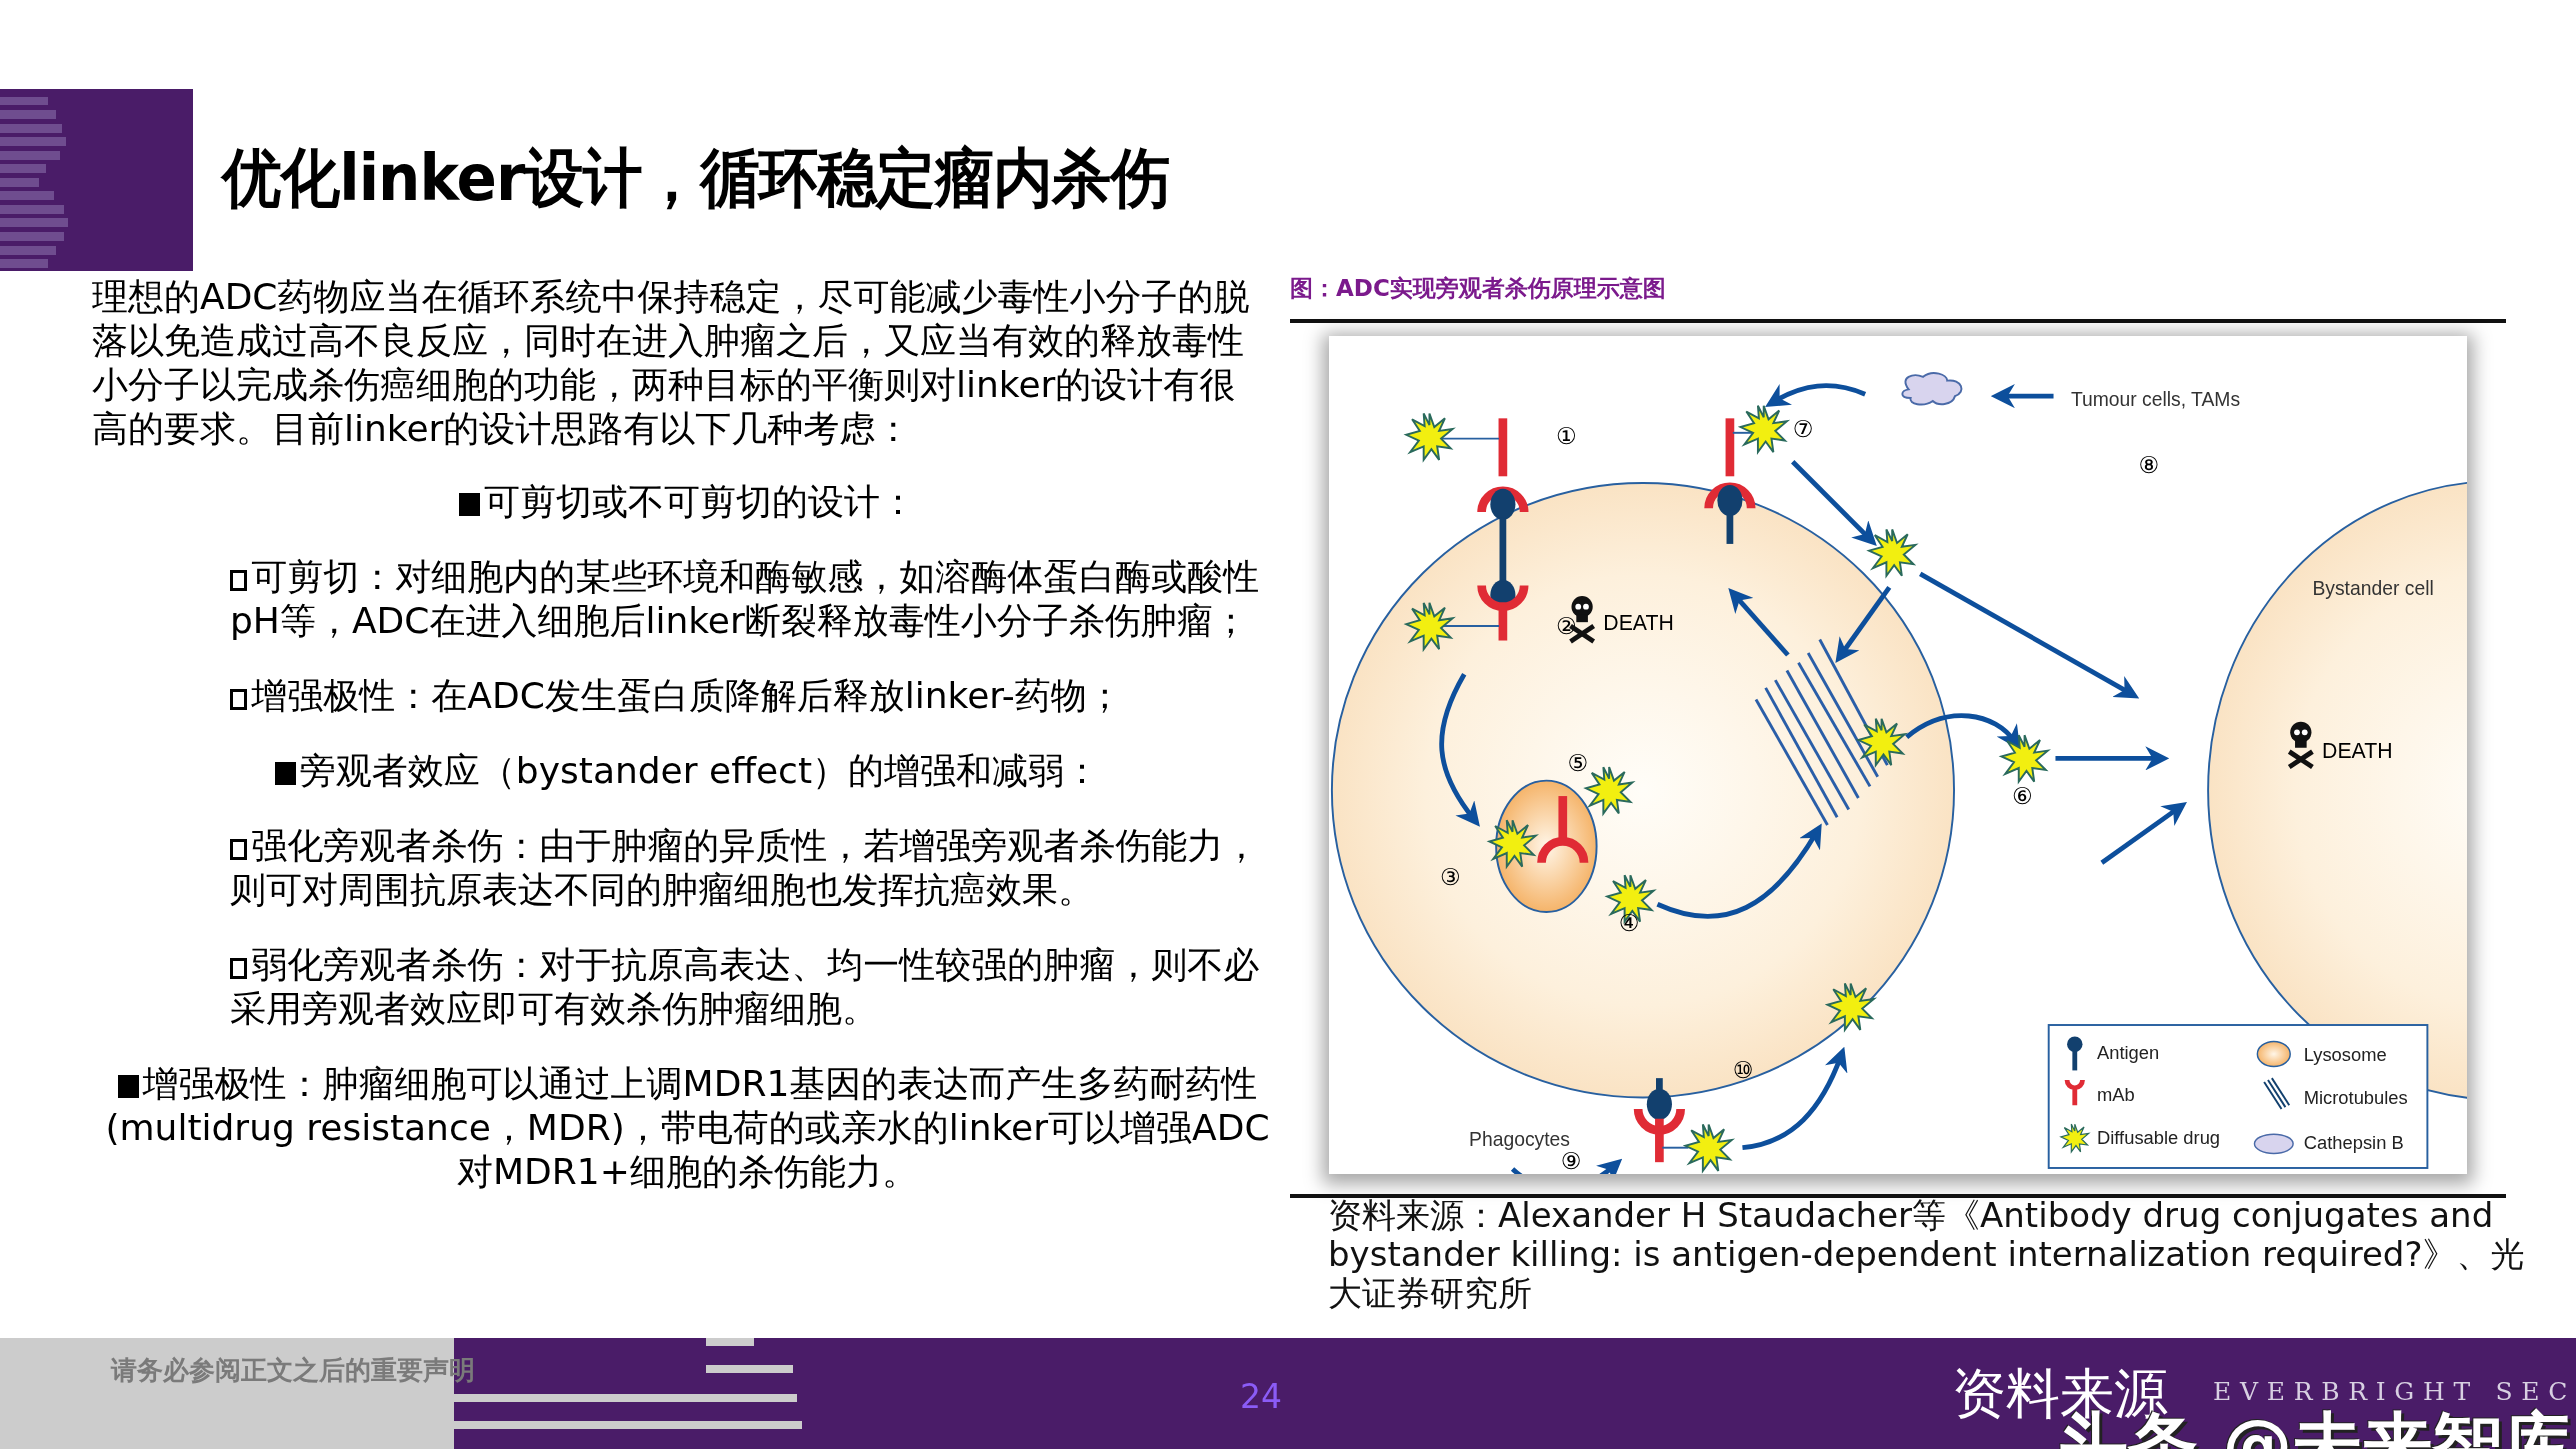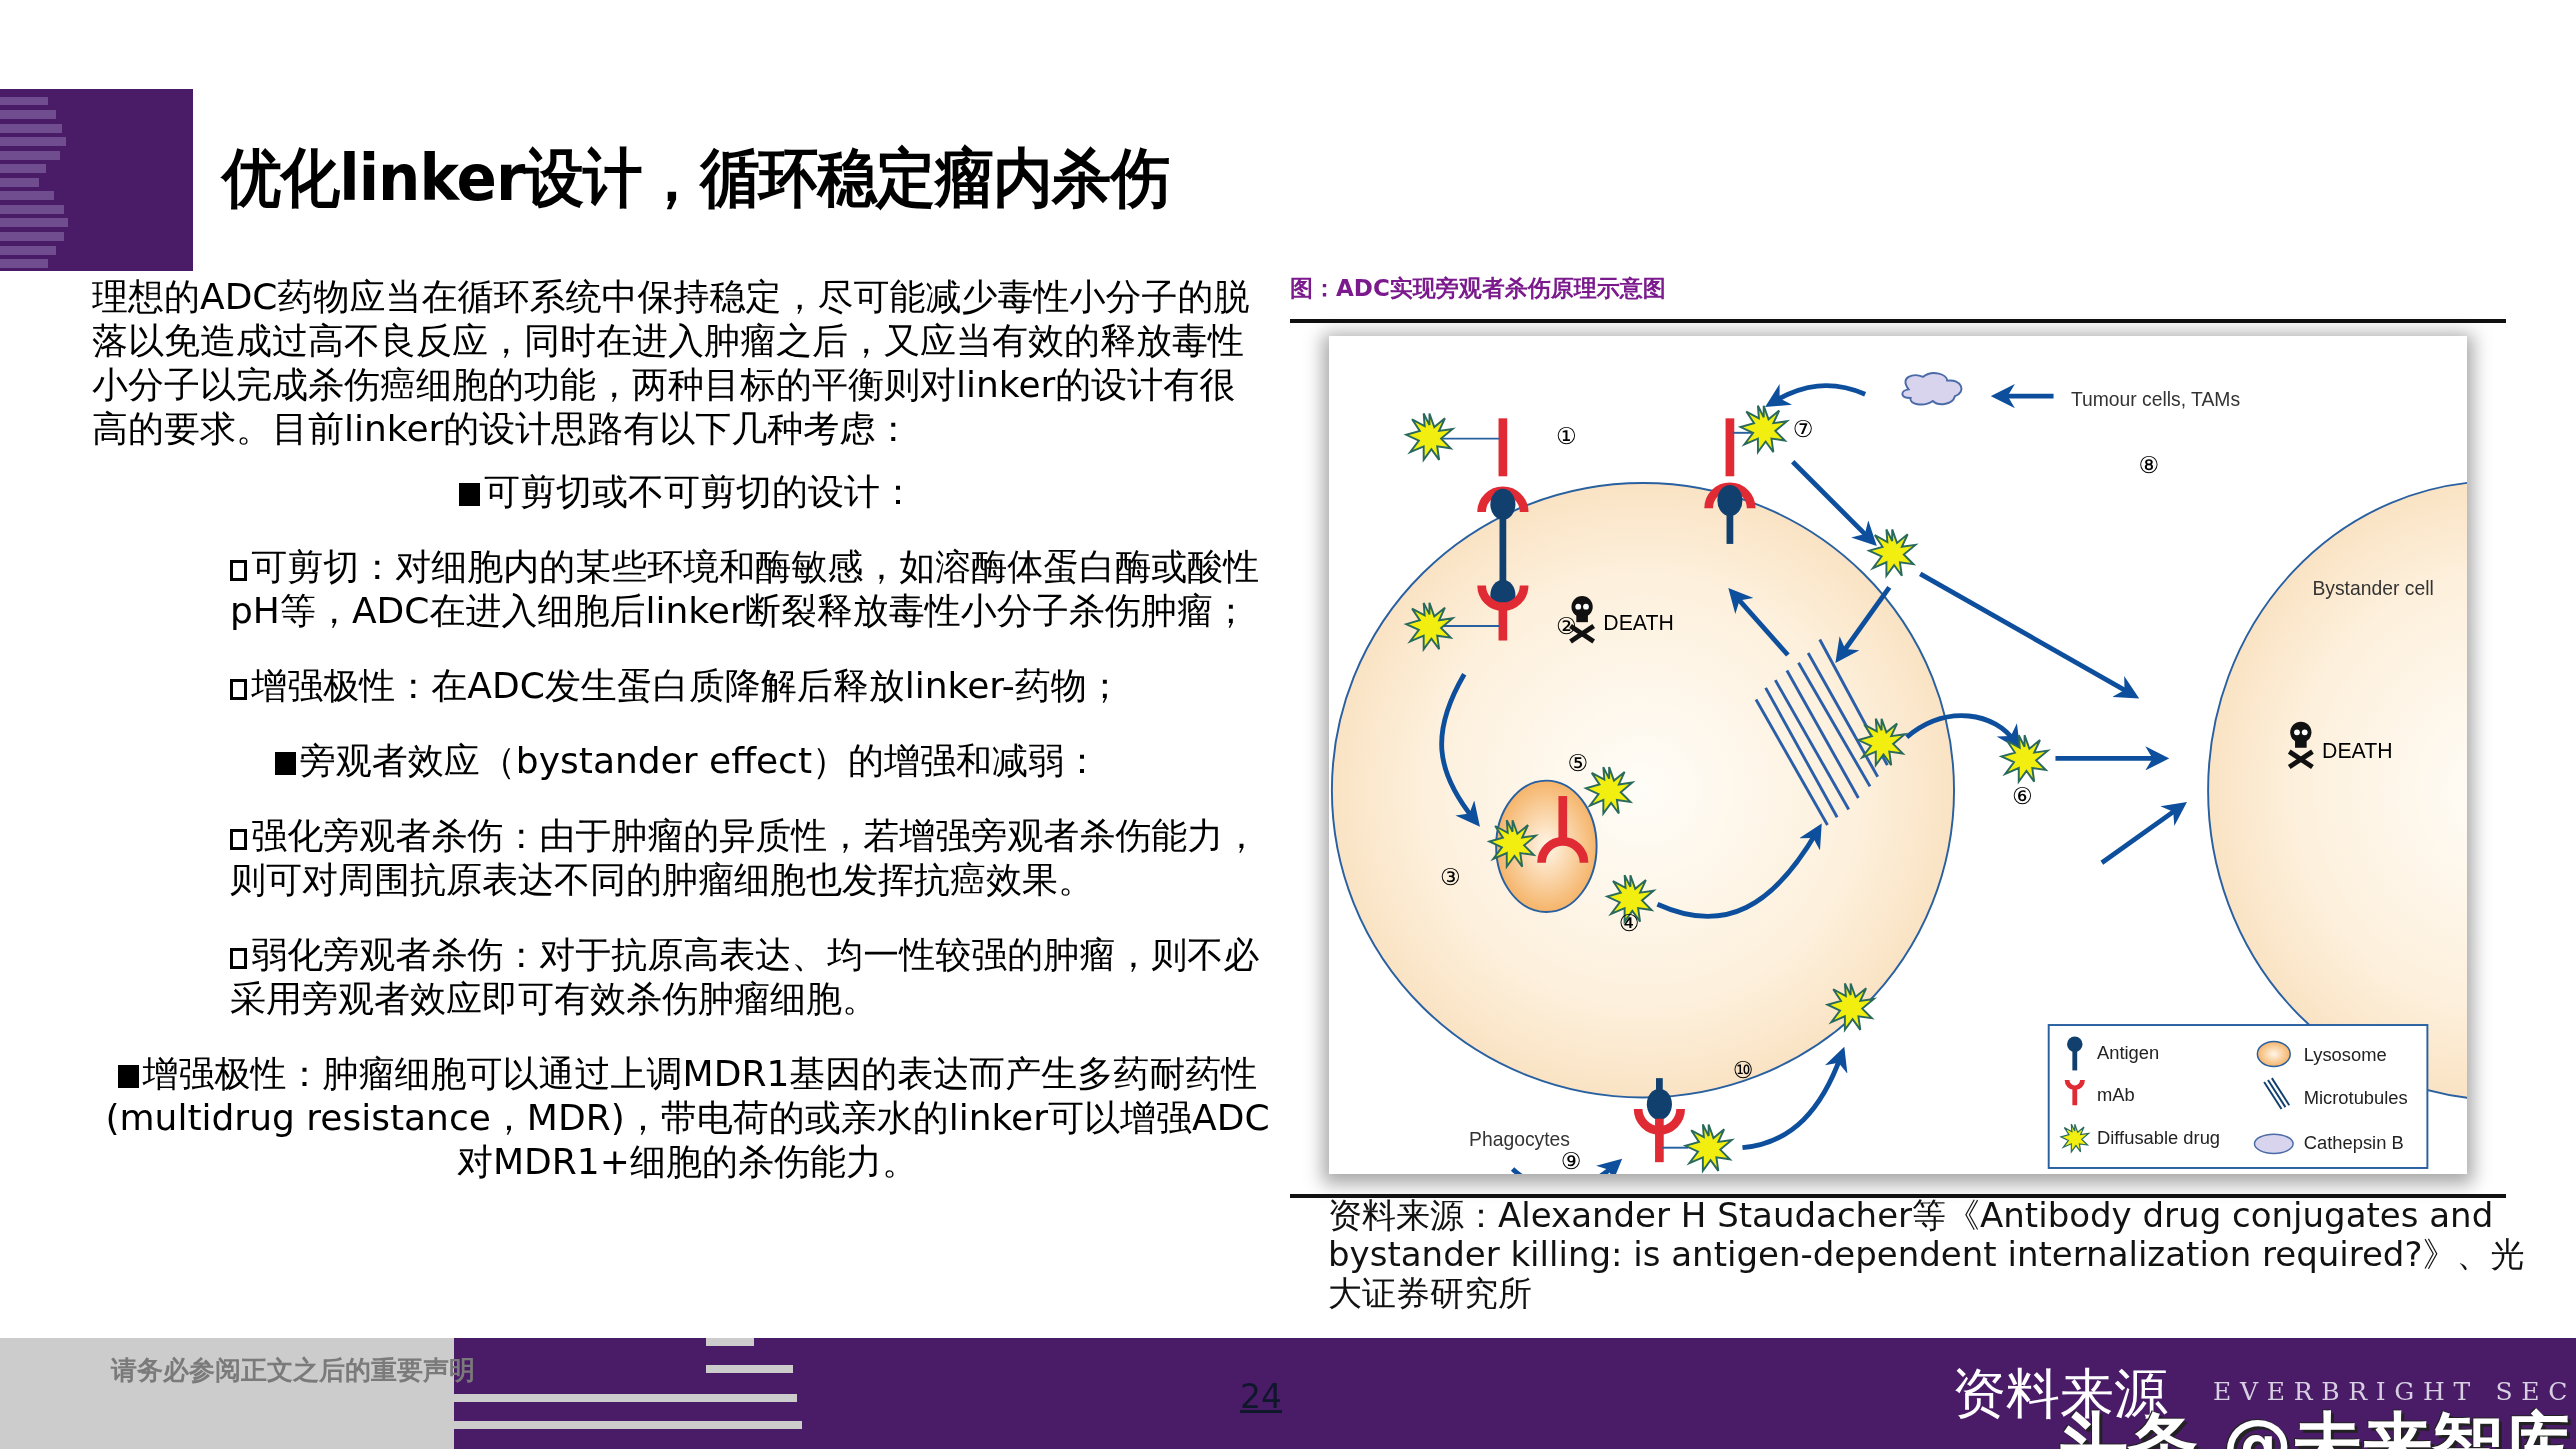--- a/index.html
+++ b/index.html
@@ -5,35 +5,35 @@
   html, body { margin:0; padding:0; }
   body { width:2576px; height:1449px; position:relative; overflow:hidden; background:#ffffff;
          font-family:"DejaVu Sans", "Liberation Sans", sans-serif; color:#111; }
   .abs { position:absolute; }
   .logo-block { left:0; top:89px; width:193px; height:182px; background:#4a1c68; overflow:hidden; }
   .logo-stripe { position:absolute; left:0; height:8.7px; background:#6f4d8f; }
   .title { left:222px; top:135px; font-size:64px; font-weight:bold; letter-spacing:-1px; color:#000; white-space:nowrap;
            font-family:"DejaVu Sans", sans-serif; transform:scaleX(0.93); transform-origin:left top; }
   .body-text { left:92px; top:275px; width:1179px; font-size:36px; line-height:44px; color:#000; }
   .para { margin:0 0 31px 0; }
-  .para.intro { margin-bottom:19px; }
+  .para.intro { margin-bottom:29px; }
   .bullet-main { margin:0 0 31px 12px;text-align:center; }
   .bullet-main .sq { display:inline-block; width:21px; height:23px; background:#000; margin-right:3.9px; vertical-align:-1.9px; }
   .sub { margin:0 0 31px 138px; }
   .sub .hsq { display:inline-block; width:17.4px; height:21px; border:3.9px solid #000; box-sizing:border-box; margin-right:3.9px; vertical-align:-1.9px; }
   .fig-caption { left:1290px; top:273px; font-size:23px; font-weight:bold; color:#7b1a8c; white-space:nowrap; }
   .fig-rule-top { left:1290px; top:319px; width:1216px; height:3.9px; background:#111; }
   .fig-box { left:1329px; top:336px; width:1138px; height:838px; background:#fff;
              box-shadow: 0 3.9px 17.4px 5.8px rgba(0,0,0,0.35); }
   .fig-rule-bot { left:1290px; top:1194px; width:1216px; height:3.9px; background:#111; }
   .source { left:1290px; top:1196px; width:1217px; font-size:34px; line-height:39px; color:#111;margin-left:38px; }
   .footer-gray { left:0; top:1338px; width:444px; height:111px; background:#cccccc; }
   .footer-purple { left:435px; top:1338px; width:2141px; height:111px; background:#4a1c68; }
   .footer-note { left:111px; top:1353px; font-size:26px; font-weight:bold; color:#7a7a7a; white-space:nowrap; }
-  .page-num { left:1240px; top:1377px; font-size:33px; color:#0f172a;text-decoration:underline; }
+  .page-num { left:1240px; top:1377px; font-size:33px; color:#8b5cf6; }
   .brand { left:1952px; top:1358px; font-size:54px; color:#fff; font-family:"DejaVu Serif", serif; white-space:nowrap; }
   .brand-en { left:2213px; top:1377px; font-size:25px; letter-spacing:8.7px; color:#d8d0e2; white-space:nowrap; font-family:"DejaVu Serif", serif; }
   .watermark { left:2058px; top:1399px; font-size:70px; font-weight:bold; color:#fff; white-space:nowrap;
                text-shadow: 2.9px 2.9px 0 #222, -1px -1px 0 #222; }
   svg text { font-family:"Liberation Sans", sans-serif; }
 </style>
 </head>
 <body>
 
 <div class="abs logo-block">

